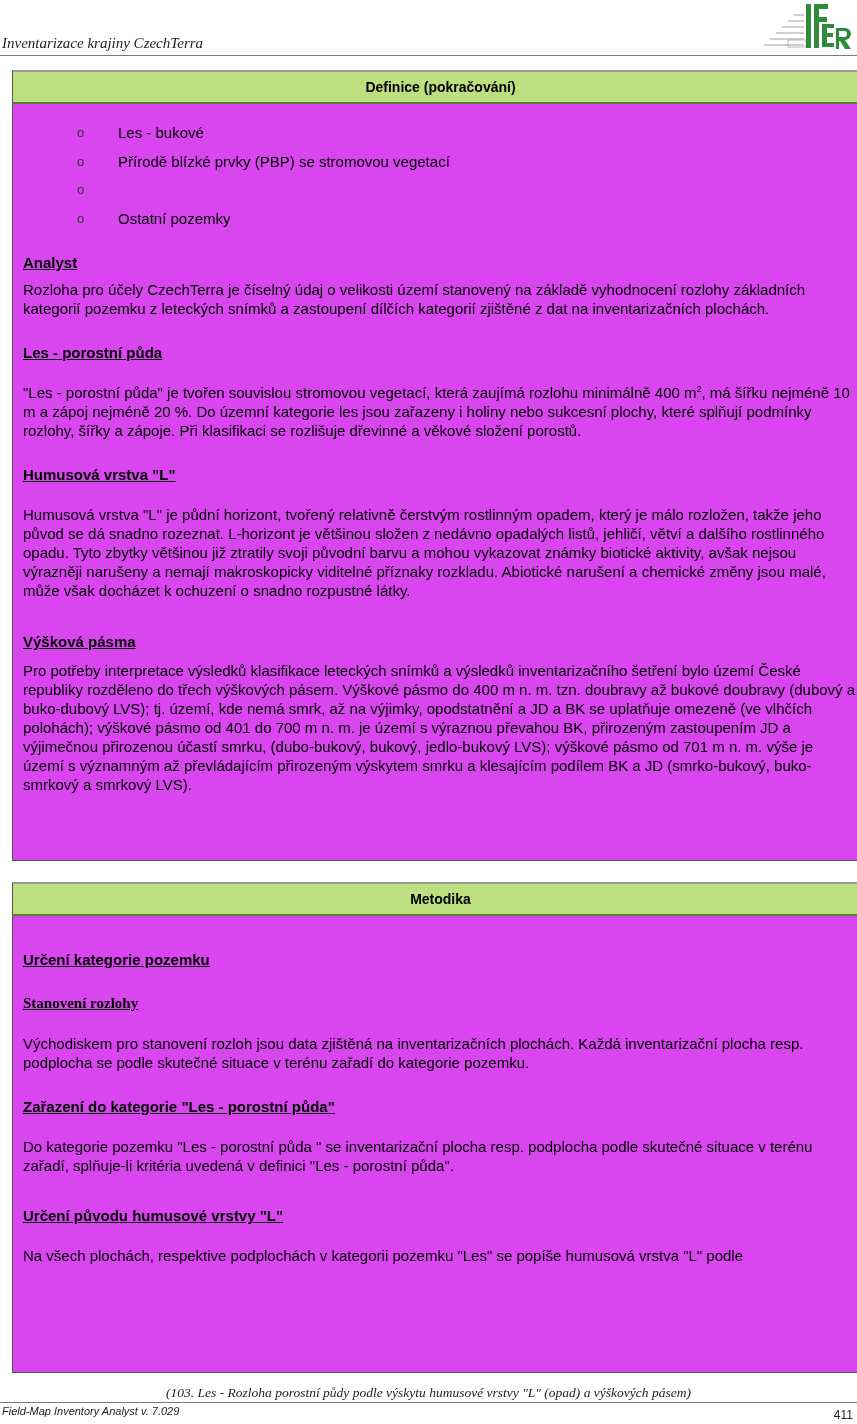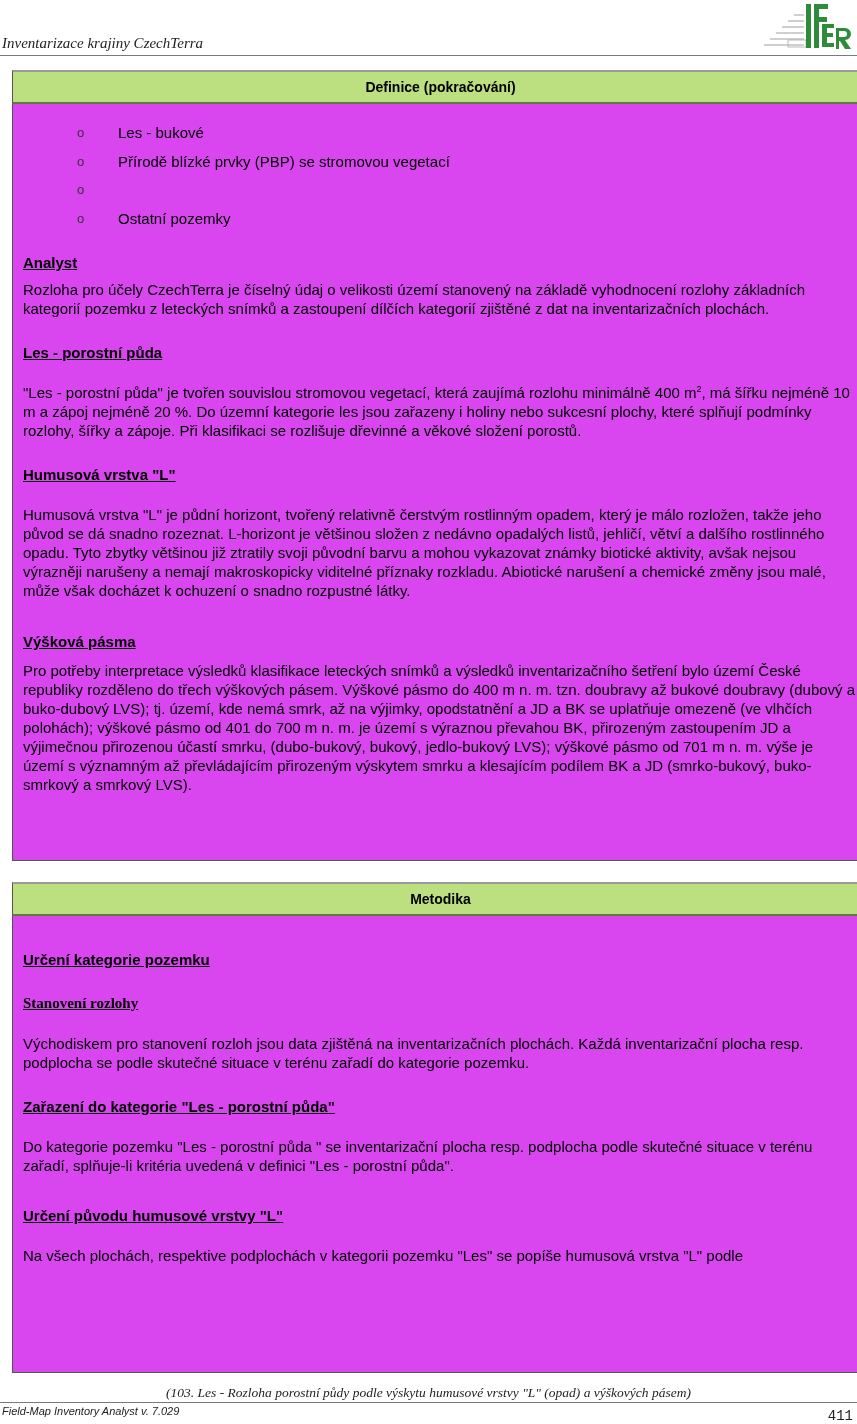--- a/index.html
+++ b/index.html
@@ -13,21 +13,21 @@
     .section-body { padding:0 10px; font-size:15px; line-height:19px; }
     .bullets { list-style:none; margin:0; padding:0; }
     .bullets li { position:relative; padding-left:95px; height:28.5px; line-height:28.5px; }
     .bullets li .b { position:absolute; left:54px; top:0; font-size:13px; color:#333; }
     .h { font-weight:bold; text-decoration:underline; font-size:15px; margin:0; line-height:19px; }
     .p { margin:0; }
     sup { font-size:9px; line-height:0; }
     .caption { position:absolute; left:0; width:857px; top:1385px; text-align:center; font-family:"Liberation Serif", serif; font-style:italic; font-size:13.5px; color:#222; }
     .footer-rule { position:absolute; left:0; top:1402px; width:857px; height:1px; background:#7a7a7a; }
     .footer-left { position:absolute; left:2px; top:1405px; font-style:italic; font-size:11px; color:#222; }
-    .footer-page { position:absolute; right:4px; top:1408px; font-family:Liberation Mono, monospace; font-size:14px; color:#222; }
+    .footer-page { position:absolute; right:4px; top:1408px; font-family:Liberation Sans, sans-serif; font-size:12px; color:#222; }
   </style>
 </head>
 <body>
 
 <div class="page-header">
   <div class="title">Inventarizace krajiny CzechTerra</div>
   <svg class="logo" viewBox="0 0 94 50">
     <g fill="#cfcfcf">
       <rect x="4" y="42" width="40" height="2"></rect>
       <rect x="10" y="36" width="34" height="2"></rect>

